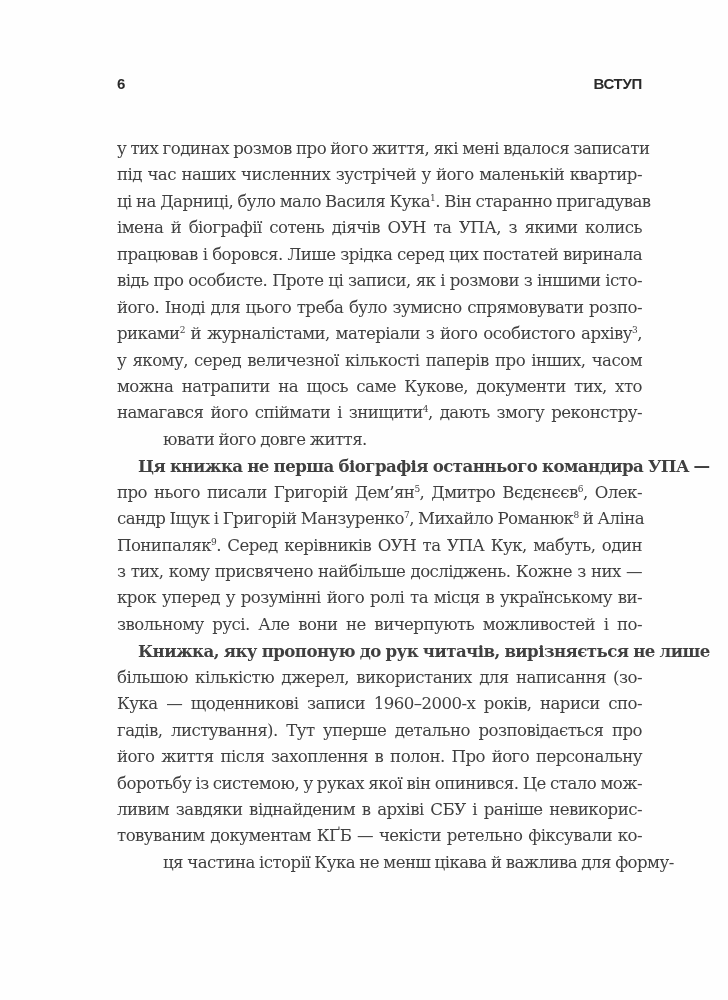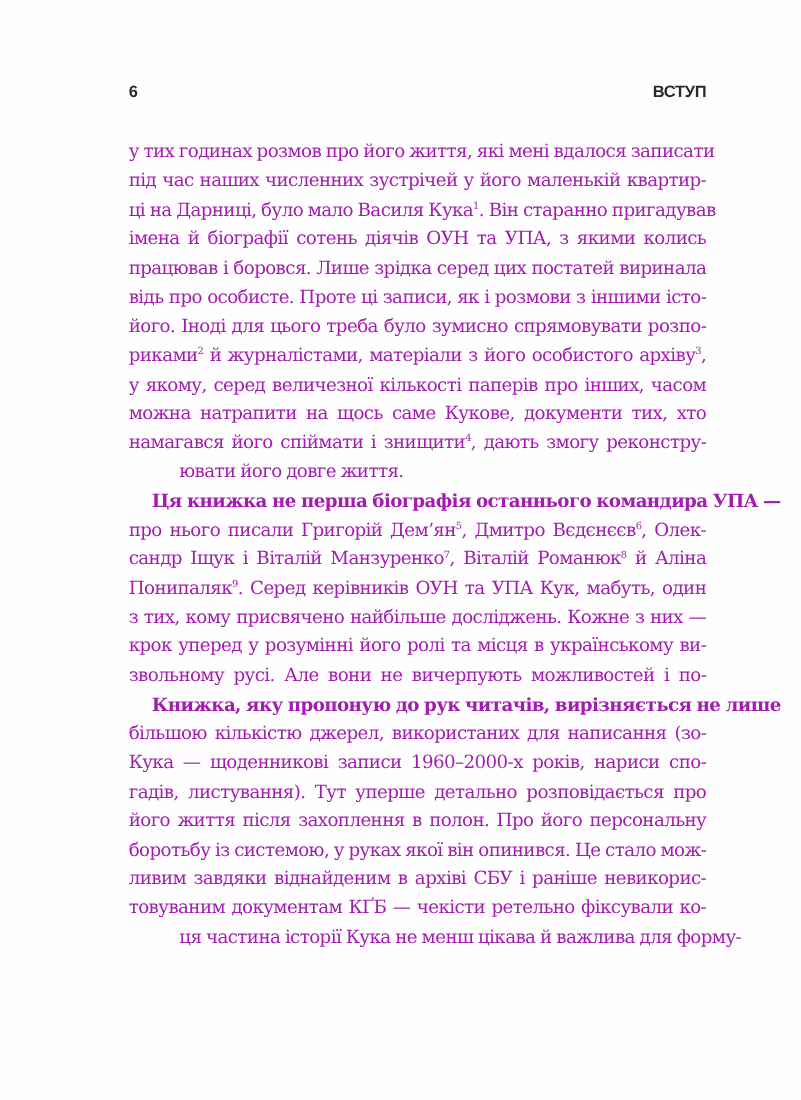--- a/index.html
+++ b/index.html
@@ -9,23 +9,23 @@
     }
     .page { position: absolute; left: 0; top: 0; width: 728px; height: 1000px; background: #fefefe; }
     .running-head {
       position: absolute; top: 75px; left: 117px; width: 525px; height: 24px;
       font-family: "Liberation Sans", sans-serif; font-weight: bold; font-size: 15px;
       color: #2a2a2a;
     }
     .folio { position: absolute; left: 0; top: 0; }
     .section { position: absolute; right: 0; top: 0; letter-spacing: -0.3px; }
     .body-text {
-      position: absolute; top: 125px; left: 117px; width: 525px;
+      position: absolute; top: 136px; left: 117px; width: 525px;
       font-family: "DejaVu Serif", serif; font-size: 16.6px; line-height: 26.45px;
-      color: #a21caf; letter-spacing: -0.55px; word-spacing: -0.5px;
+      color: #404040; letter-spacing: -0.55px; word-spacing: -0.5px;
     }
     .line { display: block; white-space: nowrap; text-align: justify; text-align-last: justify; height: 26.45px; overflow: visible; }
     .line.last { text-align-last: left; margin-left: 46px; }
     .line.indent { padding-left: 21px; font-weight: bold; }
     sup { font-size: 9px; line-height: 0; vertical-align: 6px; }
   </style>
 </head>
 <body>
 
 <div class="page">
@@ -45,21 +45,21 @@
         <span class="line"><span>його. Іноді для цього треба було зумисно спрямовувати розпо-</span></span>
         <span class="line"><span>риками</span><sup>2</sup><span> й журналістами, матеріали з його особистого архіву</span><sup>3</sup><span>,</span></span>
         <span class="line"><span>у якому, серед величезної кількості паперів про інших, часом</span></span>
         <span class="line"><span>можна натрапити на щось саме Кукове, документи тих, хто</span></span>
         <span class="line"><span>намагався його спіймати і знищити</span><sup>4</sup><span>, дають змогу реконстру-</span></span>
         <span class="line last"><span>ювати його довге життя.</span></span>
       </div>
       <div>
         <span class="line indent"><span>Ця книжка не перша біографія останнього командира УПА —</span></span>
         <span class="line"><span>про нього писали Григорій Дем’ян</span><sup>5</sup><span>, Дмитро Вєдєнєєв</span><sup>6</sup><span>, Олек-</span></span>
-        <span class="line"><span>сандр Іщук і Віталій Манзуренко</span><sup>7</sup><span>, Віталій Романюк</span><sup>8</sup><span> й Аліна</span></span>
+        <span class="line"><span>сандр Іщук і Григорій Манзуренко</span><sup>7</sup><span>, Михайло Романюк</span><sup>8</sup><span> й Аліна</span></span>
         <span class="line"><span>Понипаляк</span><sup>9</sup><span>. Серед керівників ОУН та УПА Кук, мабуть, один</span></span>
         <span class="line"><span>з тих, кому присвячено найбільше досліджень. Кожне з них —</span></span>
         <span class="line"><span>крок уперед у розумінні його ролі та місця в українському ви-</span></span>
         <span class="line"><span>звольному русі. Але вони не вичерпують можливостей і по-</span></span>
       </div>
       <div>
         <span class="line indent"><span>Книжка, яку пропоную до рук читачів, вирізняється не лише</span></span>
         <span class="line"><span>більшою кількістю джерел, використаних для написання (зо-</span></span>
         <span class="line"><span>Кука — щоденникові записи 1960–2000-х років, нариси спо-</span></span>
         <span class="line"><span>гадів, листування). Тут уперше детально розповідається про</span></span>

